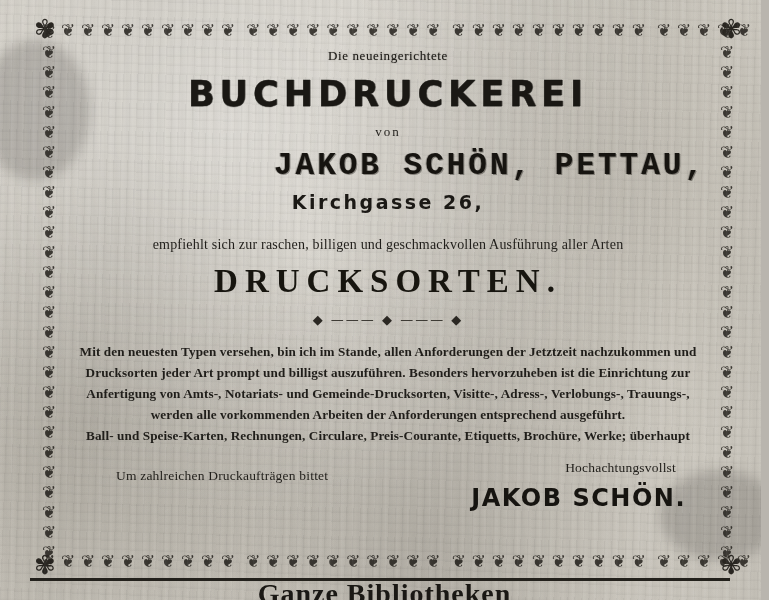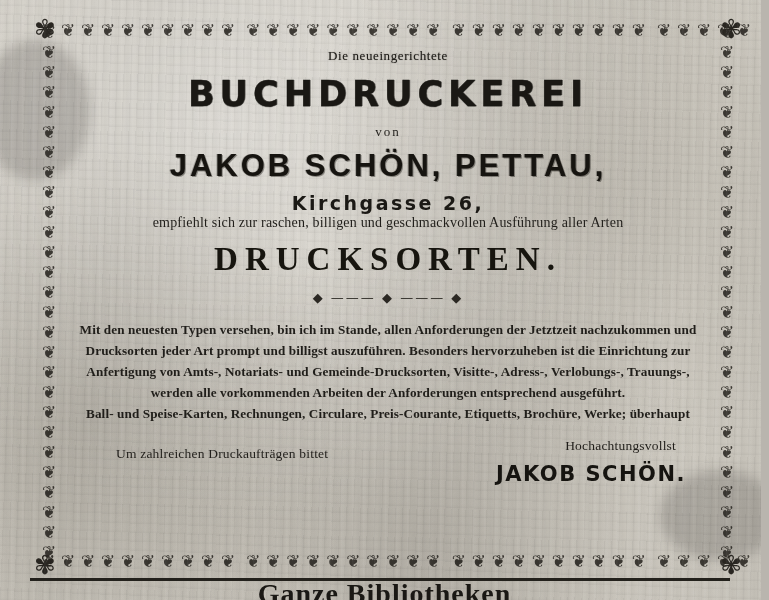--- a/index.html
+++ b/index.html
@@ -128,34 +128,35 @@
     -webkit-text-stroke: 0.4px #171511;
     text-shadow: 1px 0 0 rgba(20,18,15,0.45), 0 1px 0 rgba(20,18,15,0.25);
   }
   .von {
     font-family: "Liberation Serif", serif;
     font-size: 13px;
     letter-spacing: 2px;
     margin: 0 0 8px 0;
   }
   .name-line {
-    font-family: Liberation Sans, sans-serif;
+    font-family: Liberation Mono, monospace;
     font-size: 31px;
     font-weight: bold;
     letter-spacing: 3px;
     margin: 2px 0 8px 0;
     color: #161410;
     text-shadow: 1px 1px 0 rgba(22,20,16,0.4), -1px 0 0 rgba(22,20,16,0.25);
+    text-align: right;
   }
   .street {
     font-family: "DejaVu Sans", sans-serif;
     font-size: 19px;
     font-weight: bold;
     letter-spacing: 2.5px;
-    margin: 0 0 1px 0;
+    margin: 0 0 24px 0;
     color: #1b1915;
   }
   .empfiehlt {
     font-size: 14px;
     letter-spacing: 0.2px;
     margin: 0 0 10px 0;
   }
   .drucksorten {
     font-family: "Liberation Serif", serif;
     font-size: 33px;
@@ -199,21 +200,21 @@
     right: 30px;
     top: 0;
     font-size: 13.5px;
     letter-spacing: 0.2px;
   }
   .signature {
     position: absolute;
     right: 20px;
     top: 24px;
     font-family: "DejaVu Sans", sans-serif;
-    font-size: 21px;
+    font-size: 24px;
     font-weight: bold;
     letter-spacing: 1.5px;
     color: #161410;
   }
 
   
   .rule {
     position: absolute;
     z-index: 5;
     background: #23211c;

